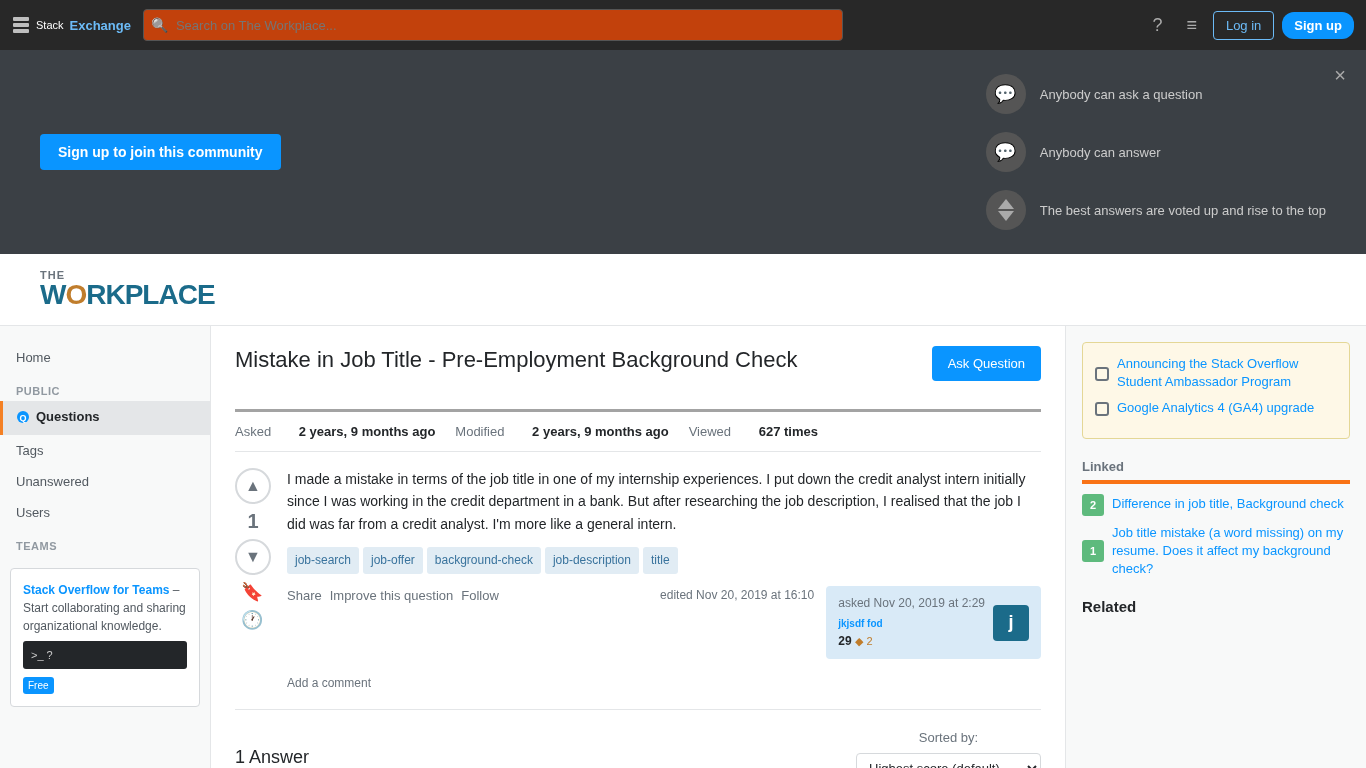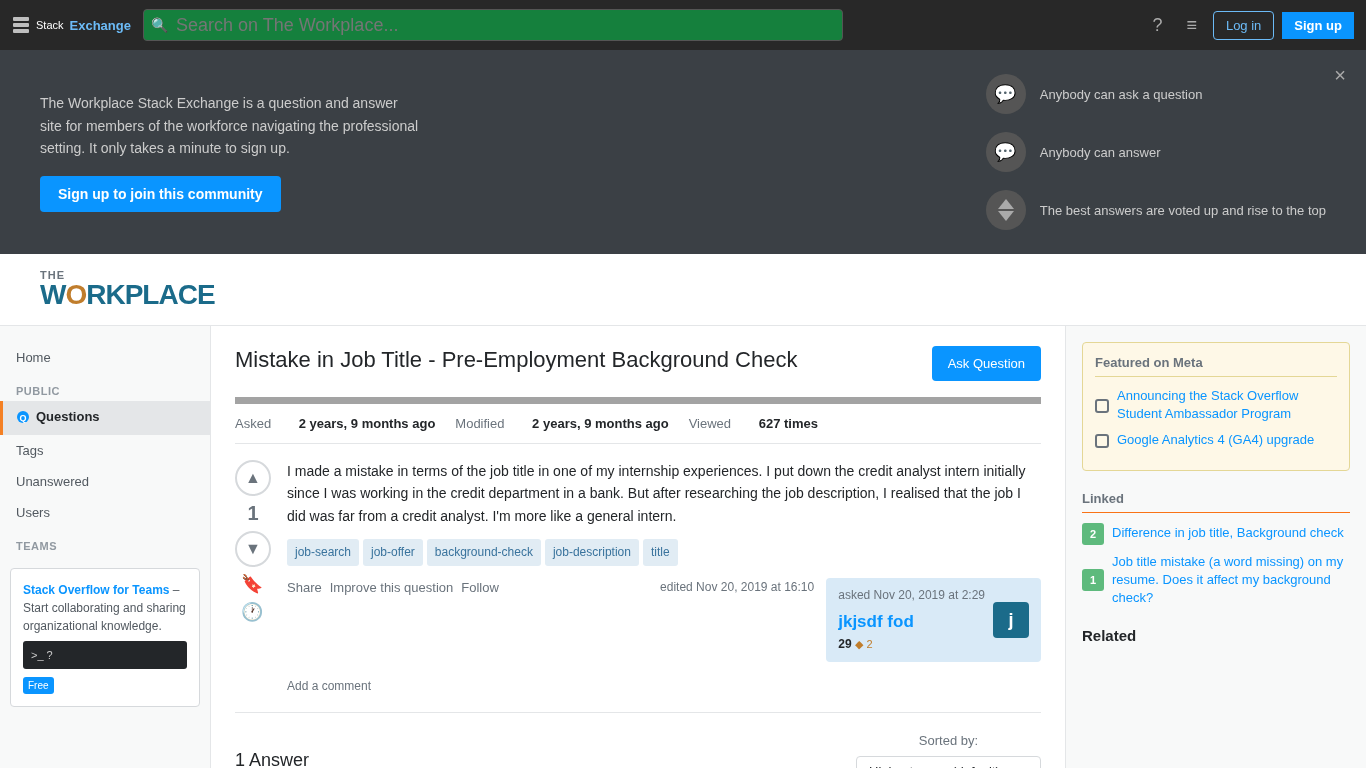--- a/index.html
+++ b/index.html
@@ -28,24 +28,24 @@
     .logo-exchange { color: #6cbbf7; font-weight: bold; font-size: 13px; }
     .top-nav-search {
       flex: 1;
       max-width: 700px;
     }
     .top-nav-search input {
       width: 100%;
       height: 32px;
       border-radius: 4px;
       border: 1px solid #555;
-      background: #15803d;
+      background: #c2410c;
       color: #ccc;
       padding: 0 12px 0 32px;
-      font-size: 18px;
+      font-size: 13px;
       outline: none;
     }
     .search-wrap { position: relative; }
     .search-icon-nav {
       position: absolute;
       left: 8px;
       top: 50%;
       transform: translateY(-50%);
       color: #9a9a9a;
       font-size: 14px;
@@ -71,21 +71,21 @@
       padding: 6px 12px;
       border-radius: 4px;
       cursor: pointer;
       font-size: 13px;
     }
     .nav-btn-signup {
       background: #0a95ff;
       border: none;
       color: #fff;
       padding: 6px 12px;
-      border-radius: 0;
+      border-radius: 12px;
       cursor: pointer;
       font-size: 13px;
       font-weight: bold;
     }
 
     
     .hero-banner {
       background: #3b4045;
       padding: 24px 40px;
       display: flex;
@@ -259,22 +259,22 @@
       border-left: 1px solid #e4e6e8;
       border-right: 1px solid #e4e6e8;
       min-height: 600px;
     }
 
     .question-header {
       display: flex;
       align-items: flex-start;
       justify-content: space-between;
       margin-bottom: 12px;
-      border-bottom: 7px solid #a3a3a3;
-      padding-bottom: 16px;
+      border-bottom: 3px solid #a3a3a3;
+      padding-bottom: 28px;
     }
     .question-title {
       font-size: 22px;
       font-weight: normal;
       color: #232629;
       flex: 1;
       margin-right: 16px;
       line-height: 1.3;
     }
     .ask-question-btn {
@@ -385,21 +385,21 @@
     .post-user-card {
       background: #d9eaf7;
       padding: 8px 12px;
       border-radius: 4px;
       display: flex;
       align-items: center;
       gap: 8px;
       font-size: 12px;
     }
     .post-user-card .asked-label { color: #6a737c; margin-bottom: 2px; }
-    .post-user-card .username { color: #0a95ff; font-weight: bold; font-size: 17px; }
+    .post-user-card .username { color: #0a95ff; font-weight: bold; font-size: 10px; }
     .post-user-card .user-rep { color: #232629; font-weight: bold; }
     .user-avatar-small {
       width: 36px;
       height: 36px;
       background: #1b6b8a;
       border-radius: 4px;
       display: flex;
       align-items: center;
       justify-content: center;
       color: #fff;
@@ -447,21 +447,21 @@
       border-radius: 4px;
       padding: 12px;
       margin-bottom: 20px;
     }
     .widget-title {
       font-size: 13px;
       font-weight: bold;
       color: #6a737c;
       margin-bottom: 10px;
       padding-bottom: 6px;
-      border-bottom: 1px solid #f97316;
+      border-bottom: 4px solid #f97316;
     }
     .widget-featured .widget-title { border-bottom: 1px solid #e4d796; }
     .widget-item {
       display: flex;
       align-items: center;
       gap: 8px;
       margin-bottom: 8px;
       font-size: 13px;
     }
     .widget-item-icon {
@@ -514,21 +514,20 @@
     <button class="nav-icon-btn" title="Help">?</button>
     <button class="nav-icon-btn" title="Inbox">≡</button>
     <button class="nav-btn-login">Log in</button>
     <button class="nav-btn-signup">Sign up</button>
   </div>
 </nav>
 
 <div class="hero-banner">
   <button class="hero-close">×</button>
   <div class="hero-text">
-    <p>The Workplace Stack Exchange is a question and answer site for members of the workforce navigating the professional setting. It only takes a minute to sign up.</p>
     <button class="hero-signup-btn">Sign up to join this community</button>
   </div>
   <div class="hero-features">
     <div class="hero-feature">
       <div class="hero-feature-icon">💬</div>
       <span>Anybody can ask a question</span>
     </div>
     <div class="hero-feature">
       <div class="hero-feature-icon">💬</div>
       <span>Anybody can answer</span>
@@ -655,21 +654,20 @@
           </select>
         </div>
       </div>
     </div>
 
   </main>
 
   <aside class="right-sidebar">
 
     <div class="widget-featured">
-      <div class="widget-title">Featured on Meta</div>
       <div class="widget-item">
         <div class="widget-item-icon"></div>
         <a class="widget-item-link">Announcing the Stack Overflow Student Ambassador Program</a>
       </div>
       <div class="widget-item">
         <div class="widget-item-icon"></div>
         <a class="widget-item-link">Google Analytics 4 (GA4) upgrade</a>
       </div>
     </div>
 

